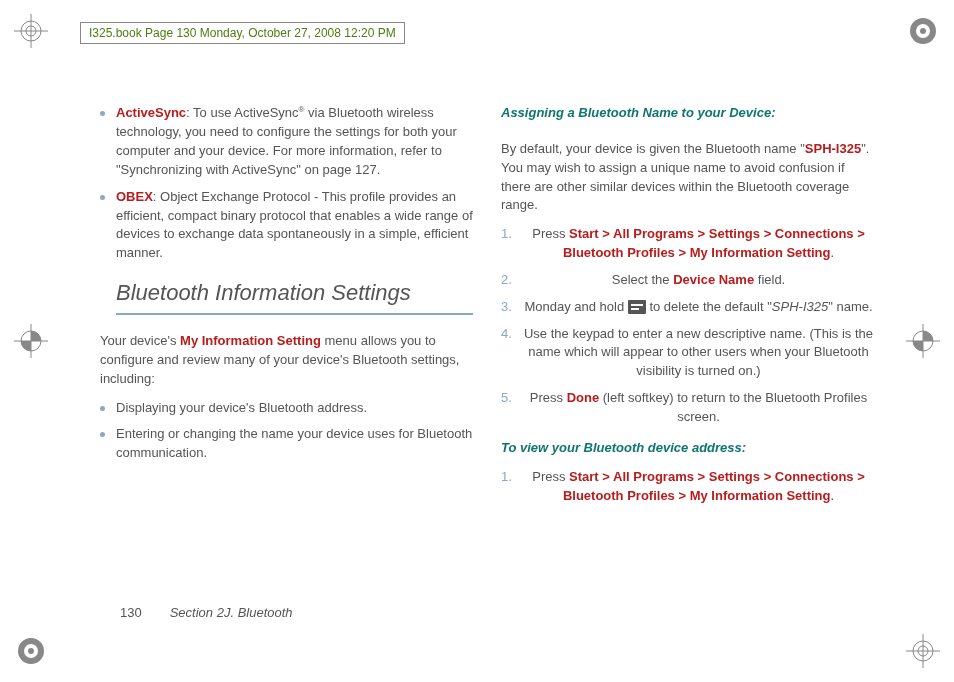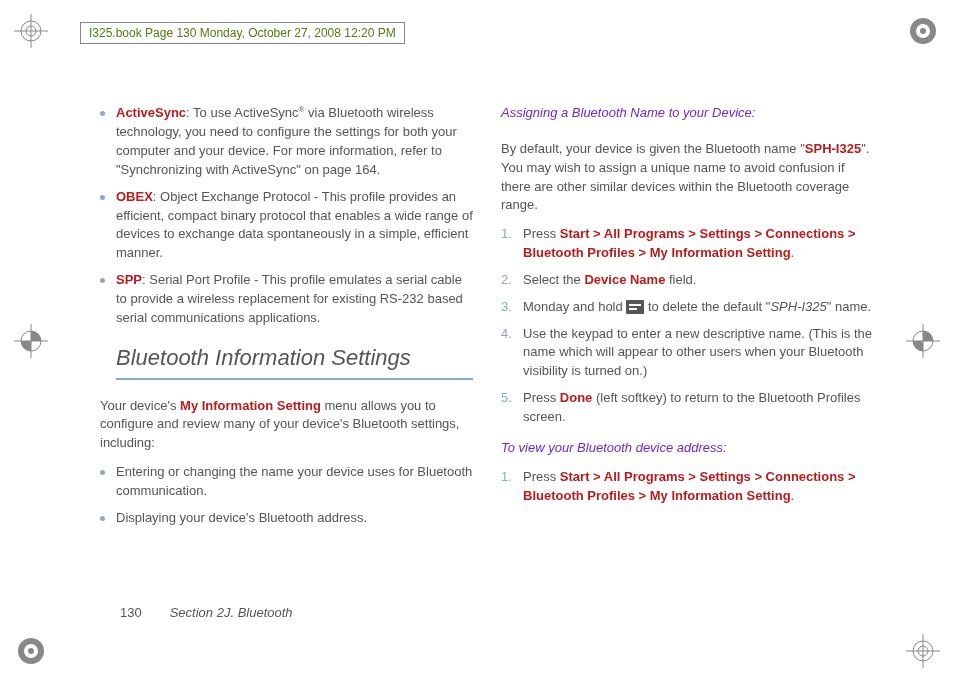--- a/index.html
+++ b/index.html
@@ -54,24 +54,24 @@
   .sup { font-size: 8px; vertical-align: super; }
   .section-heading {
     font-style: italic;
     font-weight: 400;
     font-size: 22px;
     color: #555;
     border-bottom: 2px solid #8aa9c4;
     padding-bottom: 4px;
     margin: 14px 0 14px 16px;
   }
-  .sub-heading { font-style: italic; font-weight: 400; font-size: 13px; color: #6d28d9; margin: 0 0 10px 0; }
+  .sub-heading { font-style: italic; font-weight: 700; font-size: 13px; color: #0f766e; margin: 0 0 10px 0; }
   .body-p { margin-bottom: 10px; margin-top: 17px; }
   .ol { list-style: none; counter-reset: step; padding: 0; margin: 0 0 12px 0; }
-  .ol > li { counter-increment: step; position: relative; padding-left: 22px; margin-bottom: 8px; }
+  .ol > li { counter-increment: step; position: relative; padding-left: 22px; margin-bottom: 8px; text-align: center; }
   .ol > li::before {
     content: counter(step) ".";
     position: absolute; left: 0; top: 0;
     color: #8aa9c4; font-weight: 500; font-size: 13px;
   }
   .key-icon {
     display: inline-block;
     width: 18px; height: 14px;
     background: #555;
     vertical-align: middle;
@@ -151,39 +151,36 @@
       <line x1="0" y1="17" x2="34" y2="17" stroke="#888"></line>
     </svg>
   </div>
 
 <div class="header-bar">I325.book  Page 130  Monday, October 27, 2008  12:20 PM</div>
 
 <div class="page">
   <div class="col">
     <ul class="bullet-list">
       <li>
-        <span class="term">ActiveSync</span><span>: To use ActiveSync</span><span class="sup">®</span><span> via Bluetooth wireless technology, you need to configure the settings for both your computer and your device. For more information, refer to "Synchronizing with ActiveSync" on page 164.</span>
+        <span class="term">ActiveSync</span><span>: To use ActiveSync</span><span class="sup">®</span><span> via Bluetooth wireless technology, you need to configure the settings for both your computer and your device. For more information, refer to "Synchronizing with ActiveSync" on page 127.</span>
       </li>
       <li>
         <span class="term">OBEX</span><span>: Object Exchange Protocol - This profile provides an efficient, compact binary protocol that enables a wide range of devices to exchange data spontaneously in a simple, efficient manner.</span>
-      </li>
-      <li>
-        <span class="term">SPP</span><span>: Serial Port Profile - This profile emulates a serial cable to provide a wireless replacement for existing RS-232 based serial communications applications.</span>
       </li>
     </ul>
 
     <h2 class="section-heading">Bluetooth Information Settings</h2>
 
     <p class="body-p">
       <span>Your device's </span><span class="term">My Information Setting</span><span> menu allows you to configure and review many of your device's Bluetooth settings, including:</span>
     </p>
 
     <ul class="bullet-list">
+      <li>Displaying your device's Bluetooth address.</li>
       <li>Entering or changing the name your device uses for Bluetooth communication.</li>
-      <li>Displaying your device's Bluetooth address.</li>
     </ul>
   </div>
 
   <div class="col">
     <p class="sub-heading">Assigning a Bluetooth Name to your Device:</p>
 
     <p class="body-p">
       <span>By default, your device is given the Bluetooth name "</span><span class="term">SPH-I325</span><span>". You may wish to assign a unique name to avoid confusion if there are other similar devices within the Bluetooth coverage range.</span>
     </p>
 

